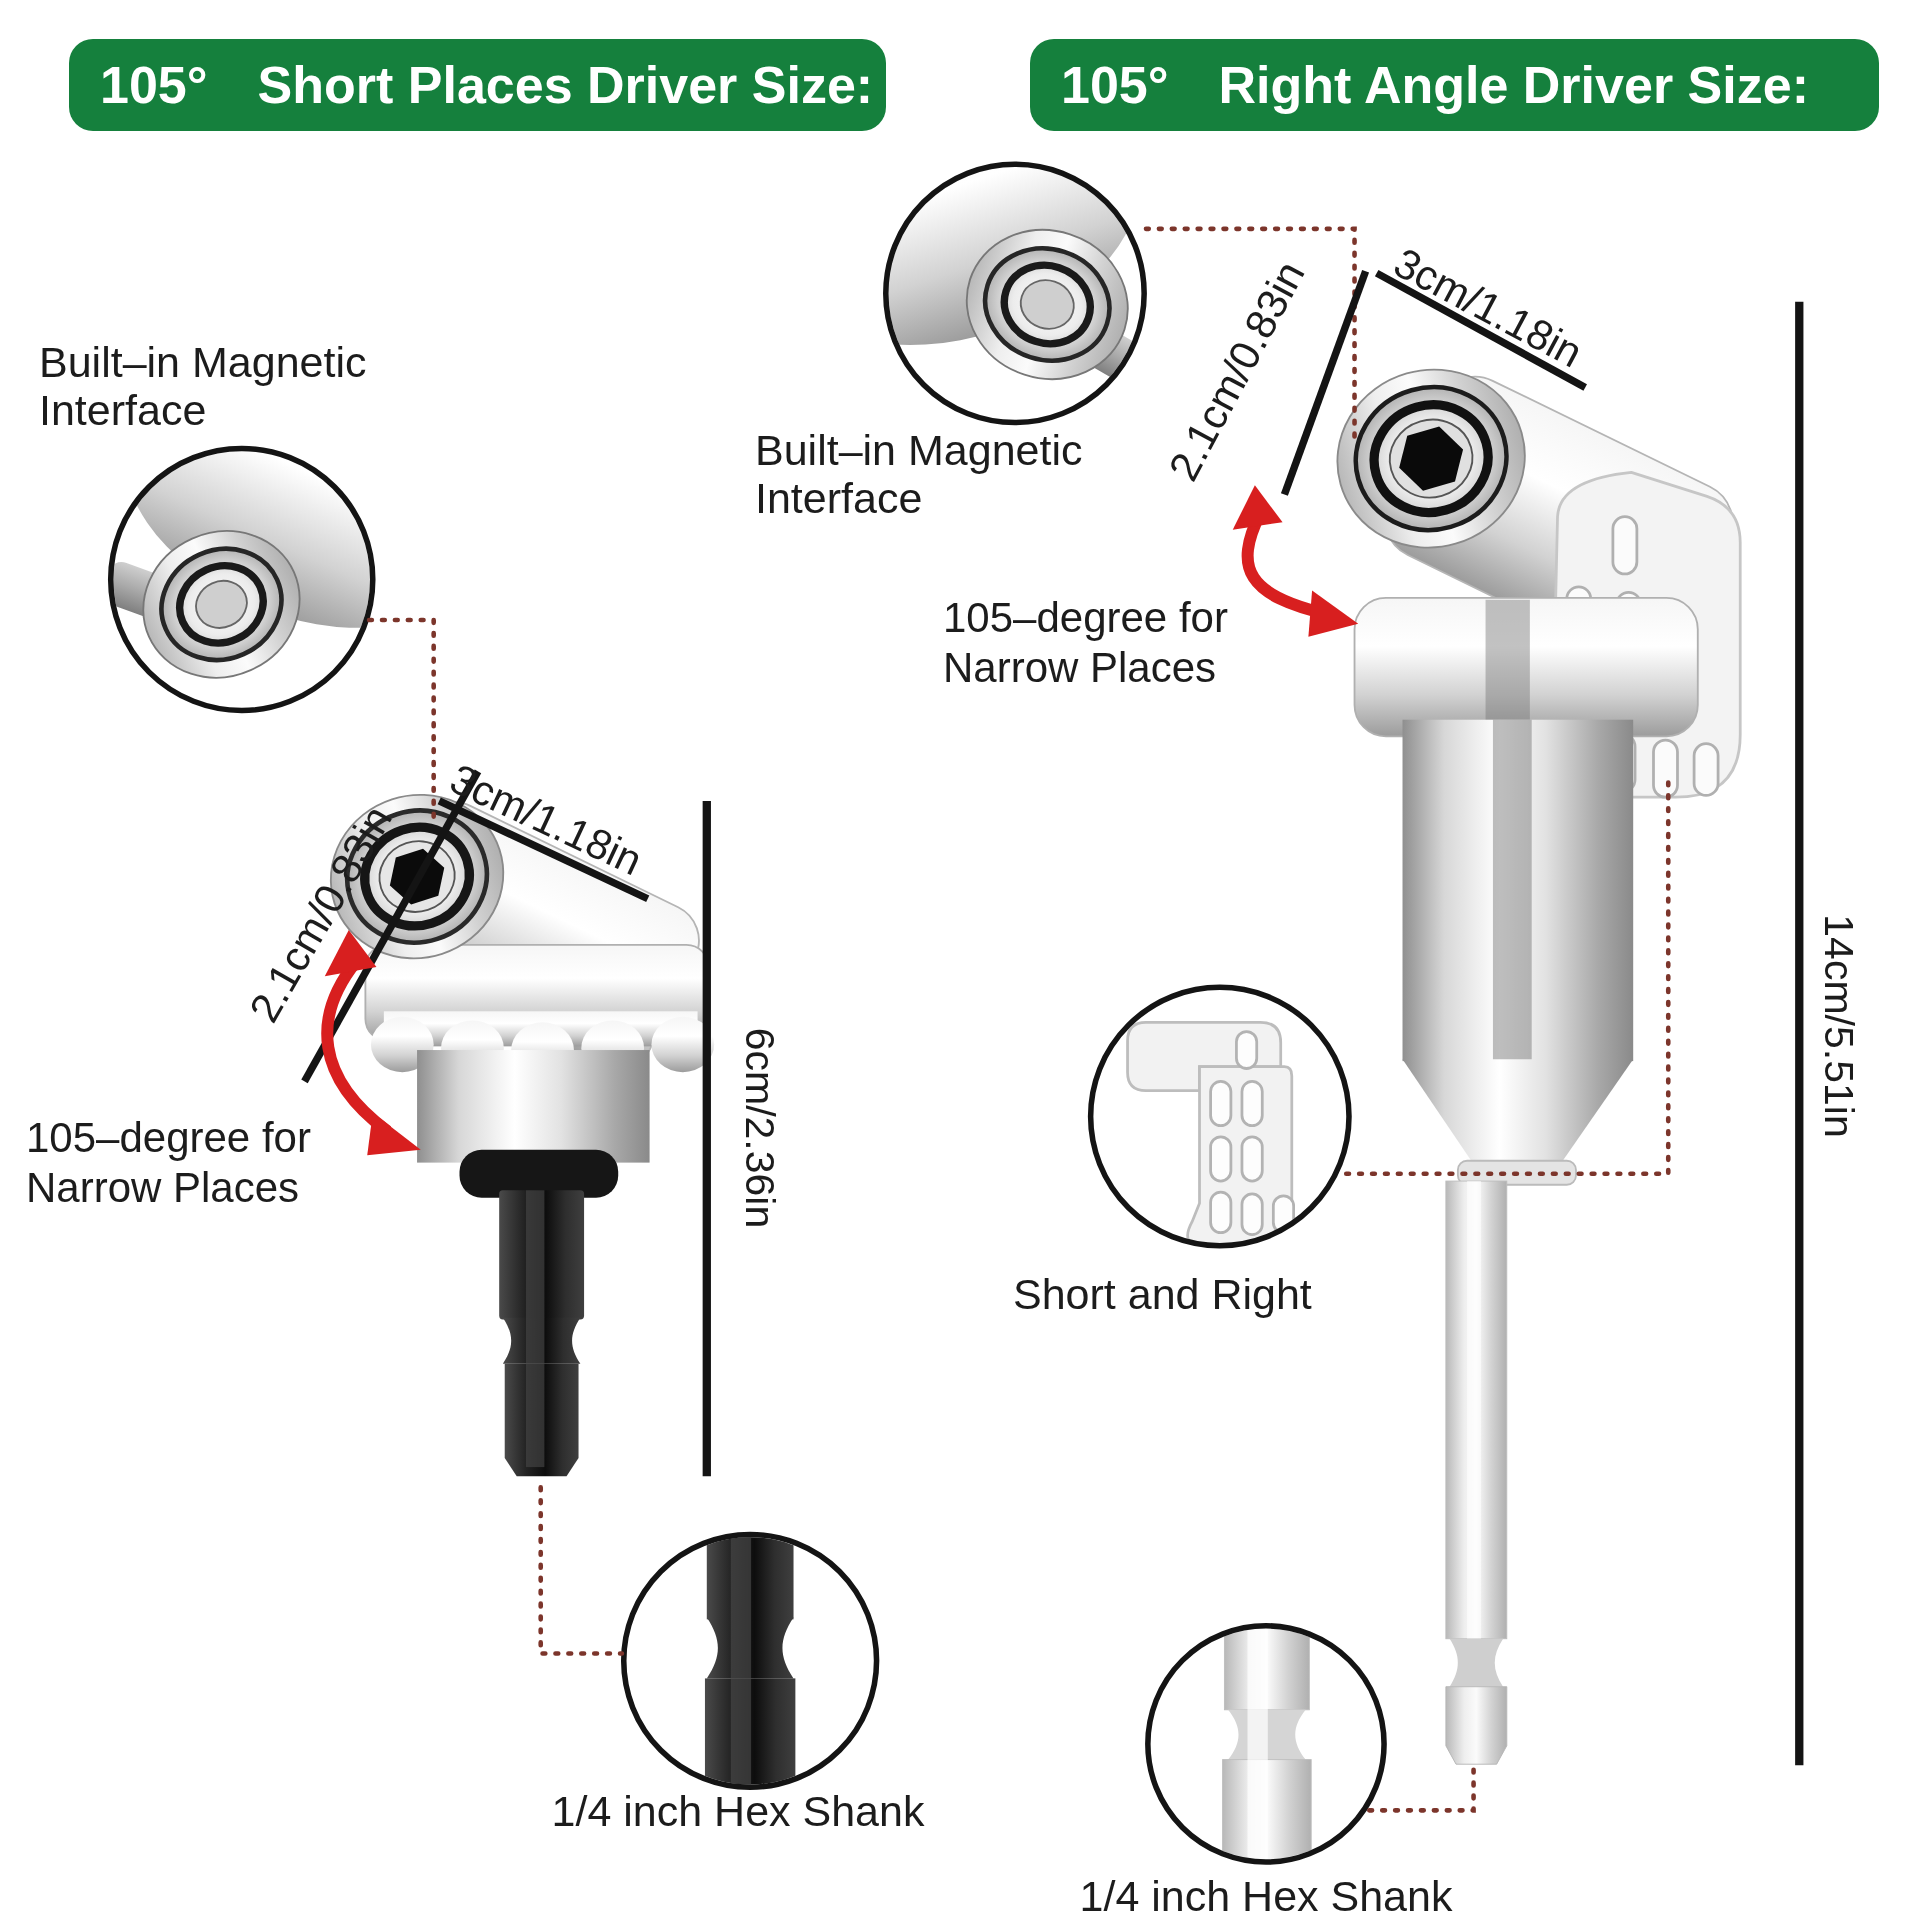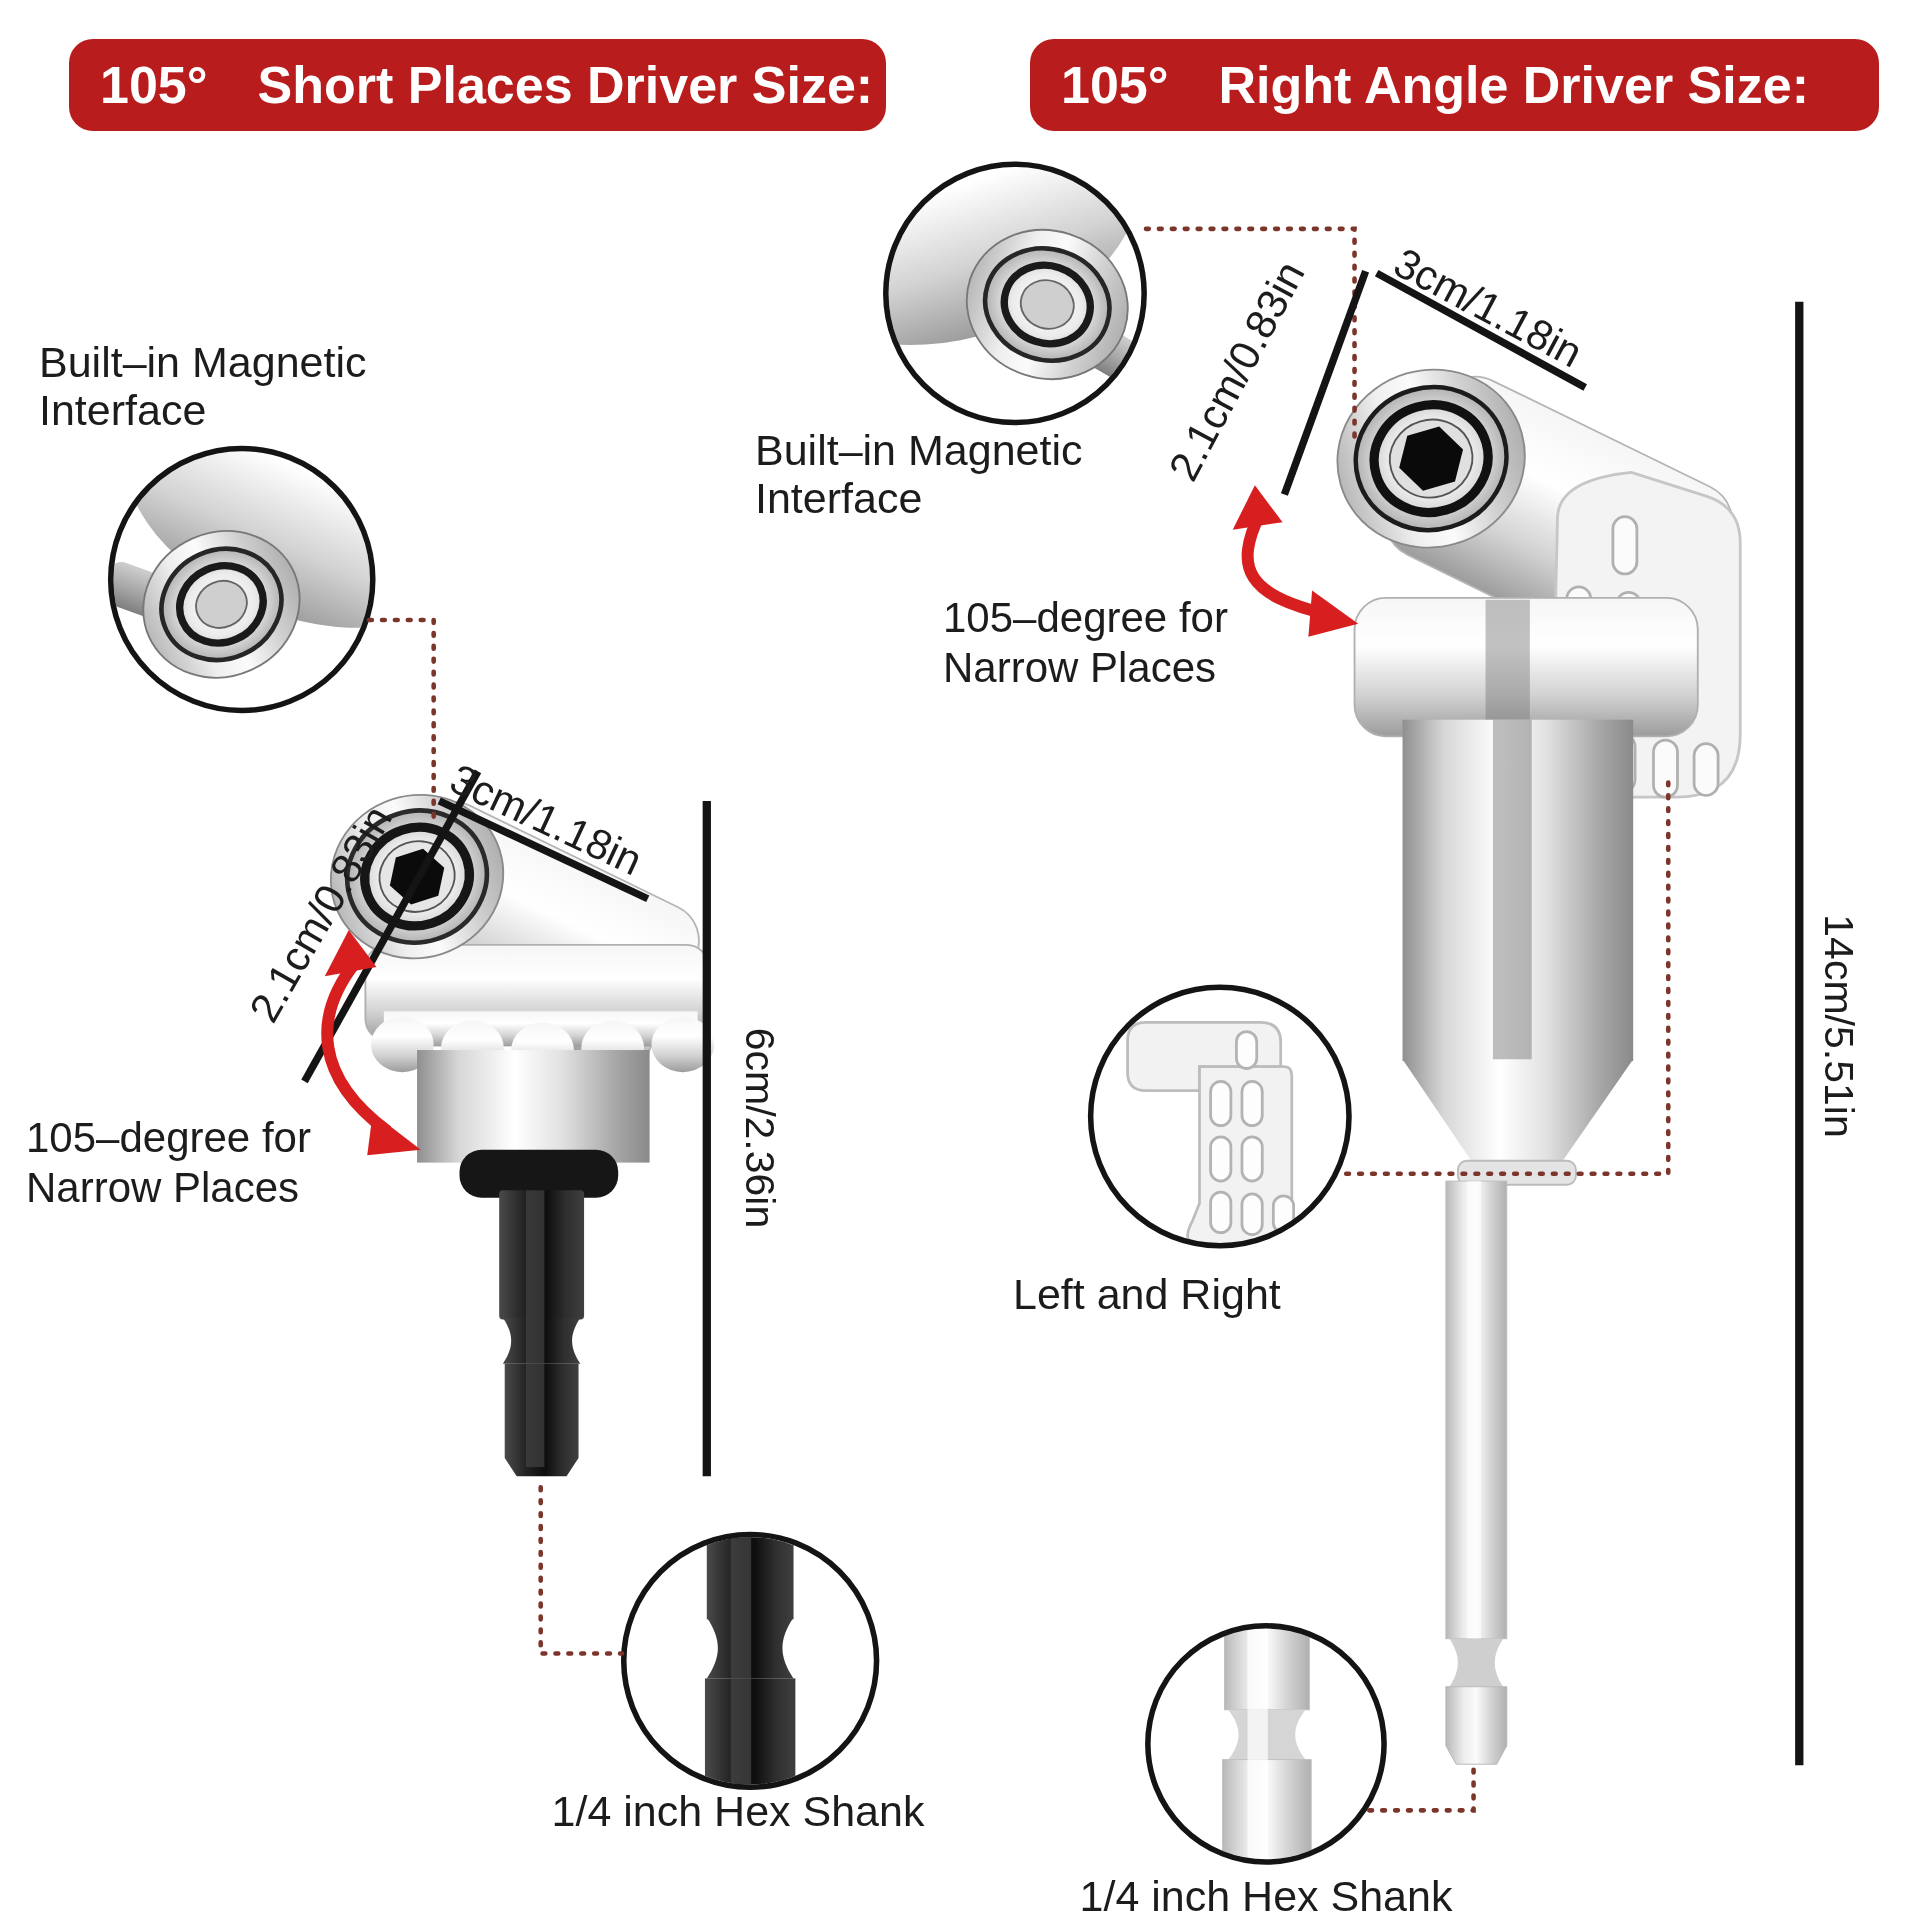--- a/index.html
+++ b/index.html
@@ -2,21 +2,21 @@
 <html style="font-size:14.8px"><head>
 <meta charset="utf-8">
 <style>
   html,body{margin:0;padding:0;background:#ffffff;}
   #stage{
     position:relative;width:1922px;height:1922px;background:#ffffff;
     font-family:"Liberation Sans", sans-serif;color:#1c1c1c;overflow:hidden;
   }
   #art{position:absolute;left:0;top:0;width:1922px;height:1922px;}
   .banner{
-    position:absolute;top:39px;height:92px;background:#b91c1c;border-radius:24px;
+    position:absolute;top:39px;height:92px;background:#15803d;border-radius:24px;
     display:flex;align-items:center;padding:0 31px;box-sizing:border-box;
     color:#ffffff;font-weight:bold;font-size:52px;white-space:nowrap;
   }
   .banner .deg{margin-right:50px;}
   .lbl{position:absolute;text-align:left;font-size:42px;line-height:50px;color:#1c1c1c;}
   .rot{
     position:absolute;white-space:nowrap;font-size:42px;color:#1c1c1c;
     transform-origin:center center;
   }
 </style>
@@ -288,21 +288,21 @@
   <div class="rot" style="left:1237px;top:371px;transform:translate(-50%,-50%) rotate(-62deg);">2.1cm/0.83in</div>
 
   <div class="rot" style="left:1488px;top:308px;transform:translate(-50%,-50%) rotate(28deg);">3cm/1.18in</div>
 
   <div class="lbl" style="left:943px;top:593px;width:382px;">
     <div>105–degree for</div>
     <div>Narrow Places</div>
   </div>
 
   <div class="lbl" style="left:1013px;top:1268px;width:434px;font-size:43px;line-height:52px;">
-    <div>Left and Right</div>
+    <div>Short and Right</div>
   </div>
 
   <div class="rot" style="left:1838px;top:1026px;font-size:41px;transform:translate(-50%,-50%) rotate(90deg);">14cm/5.51in</div>
 
   <div class="rot" style="left:1266px;top:1896px;font-size:43px;transform:translate(-50%,-50%);">1/4 inch Hex Shank</div>
 
 </div>
 
 
 </body></html>

